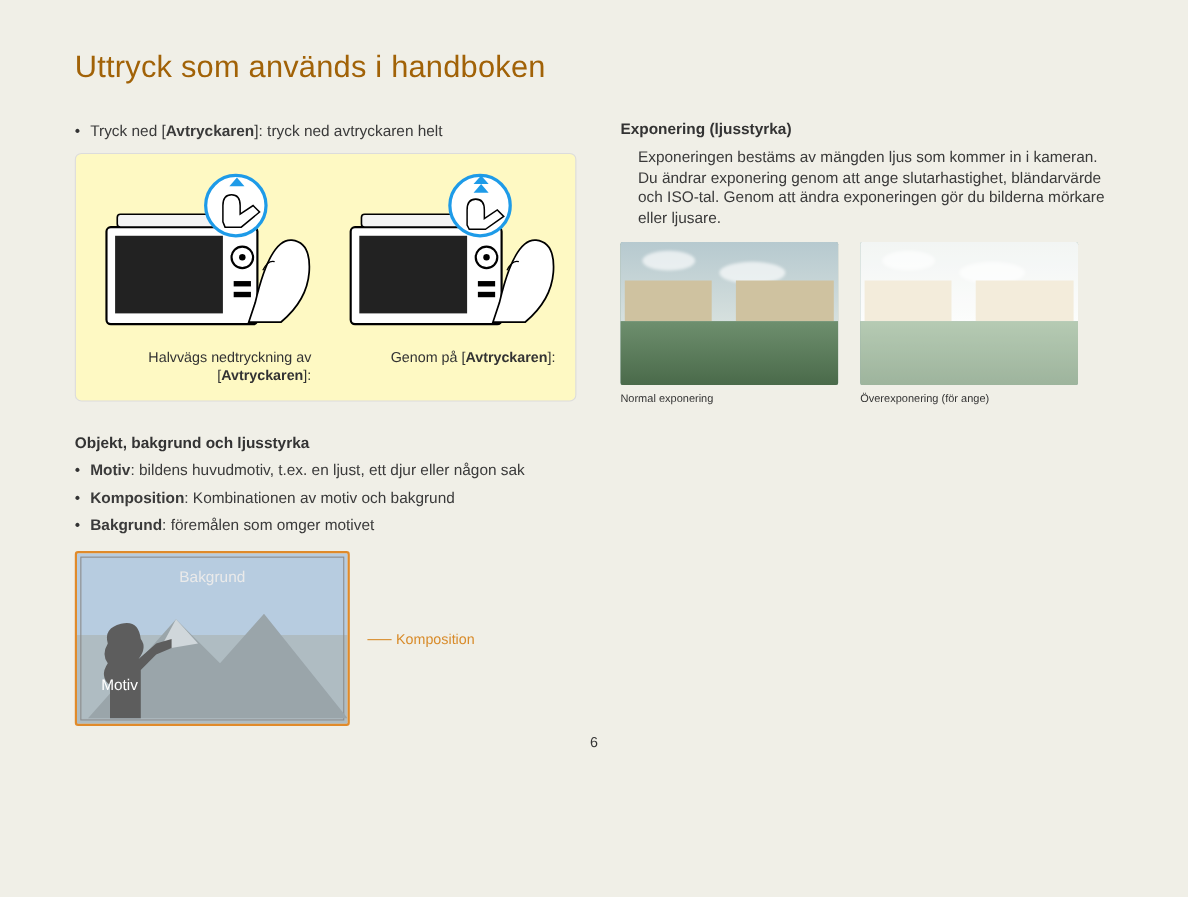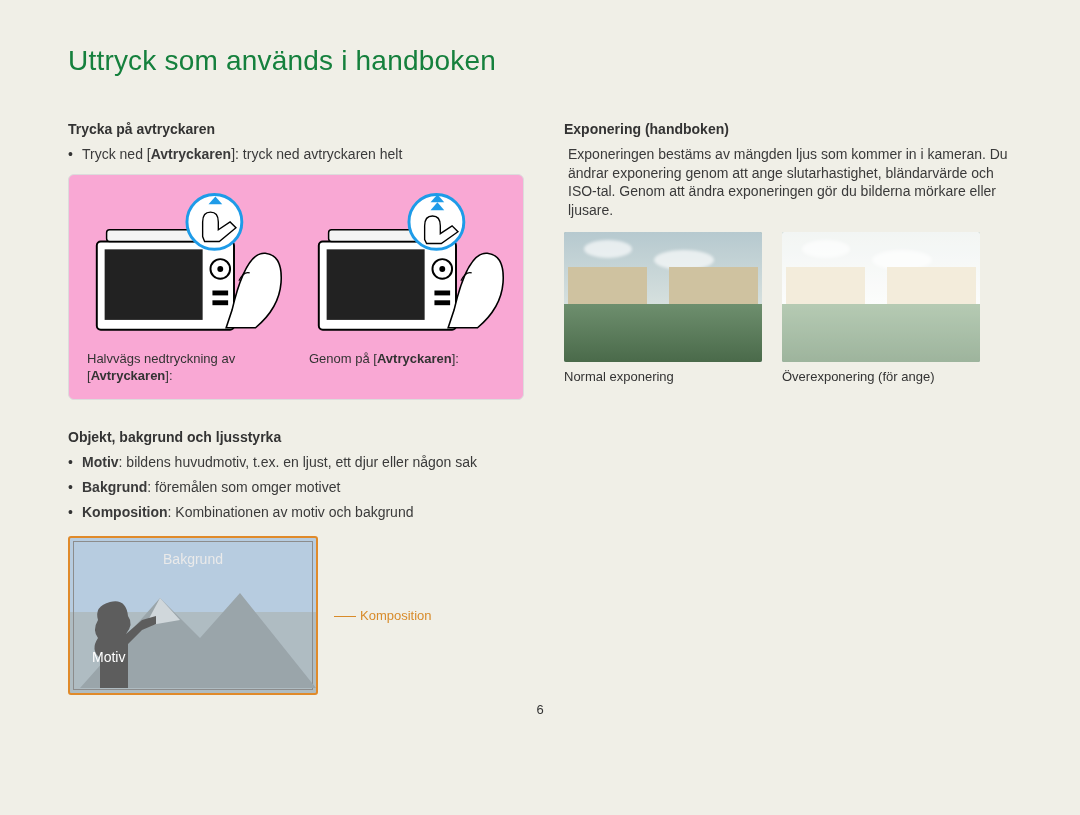--- a/index.html
+++ b/index.html
@@ -10,24 +10,24 @@
     background: #f0efe7;
     font-family: "Helvetica Neue", Helvetica, Arial, sans-serif;
     color: #3a3a3a;
     font-size: 14px;
     line-height: 1.35;
   }
   .page {
     padding: 42px 68px 10px 68px;
   }
   h1.title {
-    color: #15803d;
+    color: #a16207;
     font-weight: 300;
     font-size: 28px;
-    margin: 0 0 40px 0;
+    margin: 0 0 28px 0;
     letter-spacing: 0.2px;
   }
   .columns {
     display: flex;
     gap: 40px;
   }
   .col { width: 460px; }
   .section-heading {
     font-weight: bold;
     color: #333;
@@ -44,32 +44,33 @@
     margin: 2px 0 6px 0;
   }
   ul.bullets li::before {
     content: "•";
     position: absolute;
     left: 0;
     top: 0;
     color: #333;
   }
   .figure-box {
-    background: #f9a8d4;
+    background: #fef9c3;
     border-radius: 6px;
     border: 1px solid #dcdcdc;
     padding: 16px 18px 14px 18px;
     margin-top: 8px;
     display: flex;
     gap: 26px;
+    text-align: right;
   }
   .cam-panel { width: 196px; }
   .cam-svg { width: 100%; height: 150px; }
   .cam-caption { font-size: 13px; color: #333; margin-top: 6px; line-height: 1.3; }
-  .para { margin: 4px 0 12px 4px; }
+  .para { margin: 4px 0 12px 16px; }
   .photo-row { display: flex; gap: 20px; margin-top: 12px; }
   .photo-panel { width: 198px; }
   .photo {
     width: 198px;
     height: 130px;
     border-radius: 2px;
     overflow: hidden;
     position: relative;
     background: #8faba6;
   }
@@ -90,21 +91,21 @@
   }
   .photo .bldg.left { left: 4px; width: 40%; }
   .photo .bldg.right { right: 4px; width: 45%; }
   .photo .cloud {
     position:absolute; border-radius:50%;
     background: rgba(255,255,255,0.65);
     filter: blur(1.5px);
   }
   .photo .c1 { width:48px; height:18px; top:8px; left:20px; }
   .photo .c2 { width:60px; height:20px; top:18px; left:90px; }
-  .photo-caption { font-size: 13px; color: #333; margin-top: 6px; }
+  .photo-caption { font-size: 10px; color: #333; margin-top: 6px; }
   .composition {
     display: flex;
     align-items: center;
     margin-top: 14px;
     gap: 16px;
   }
   .comp-frame {
     width: 246px;
     height: 155px;
     border: 2px solid #e08a2a;
@@ -151,21 +152,20 @@
 </style>
 </head>
 <body>
 
 <div class="page">
   <h1 class="title">Uttryck som används i handboken</h1>
 
   <div class="columns">
 
     <div class="col">
-      <div class="section-heading">Trycka på avtryckaren</div>
 
       <ul class="bullets">
         <li>
           <span>Tryck ned [</span><strong>Avtryckaren</strong><span>]: tryck ned avtryckaren helt</span>
         </li>
       </ul>
 
       <div class="figure-box">
         <div class="cam-panel">
           <svg class="cam-svg" viewBox="0 0 200 150">
@@ -218,24 +218,24 @@
         </div>
       </div>
 
       <div class="section-heading" style="margin-top:28px;">Objekt, bakgrund och ljusstyrka</div>
 
       <ul class="bullets">
         <li>
           <strong>Motiv</strong><span>: bildens huvudmotiv, t.ex. en ljust, ett djur eller någon sak</span>
         </li>
         <li>
+          <strong>Komposition</strong><span>: Kombinationen av motiv och bakgrund</span>
+        </li>
+        <li>
           <strong>Bakgrund</strong><span>: föremålen som omger motivet</span>
-        </li>
-        <li>
-          <strong>Komposition</strong><span>: Kombinationen av motiv och bakgrund</span>
         </li>
       </ul>
 
       <div class="composition">
         <div class="comp-frame">
           <div class="inner-border"></div>
           <svg viewBox="0 0 246 155">
 
             <path d="M10 150 L90 60 L130 100 L170 55 L246 150 Z" fill="#9aa5aa"></path>
             <path d="M90 60 L110 82 L75 88 Z" fill="#d0d7db"></path>
@@ -245,21 +245,21 @@
           <div class="bakgrund-label">Bakgrund</div>
           <div class="motiv-label">Motiv</div>
         </div>
         <div>
           <span class="comp-line"></span><span class="comp-side-label">Komposition</span>
         </div>
       </div>
     </div>
 
     <div class="col">
-      <div class="section-heading">Exponering (handboken)</div>
+      <div class="section-heading">Exponering (ljusstyrka)</div>
       <div class="para">Exponeringen bestäms av mängden ljus som kommer in i kameran. Du ändrar exponering genom att ange slutarhastighet, bländarvärde och ISO-tal. Genom att ändra exponeringen gör du bilderna mörkare eller ljusare.</div>
 
       <div class="photo-row">
         <div class="photo-panel">
           <div class="photo normal">
             <div class="sky"></div>
             <div class="cloud c1"></div>
             <div class="cloud c2"></div>
             <div class="bldg left"></div>
             <div class="bldg right"></div>

